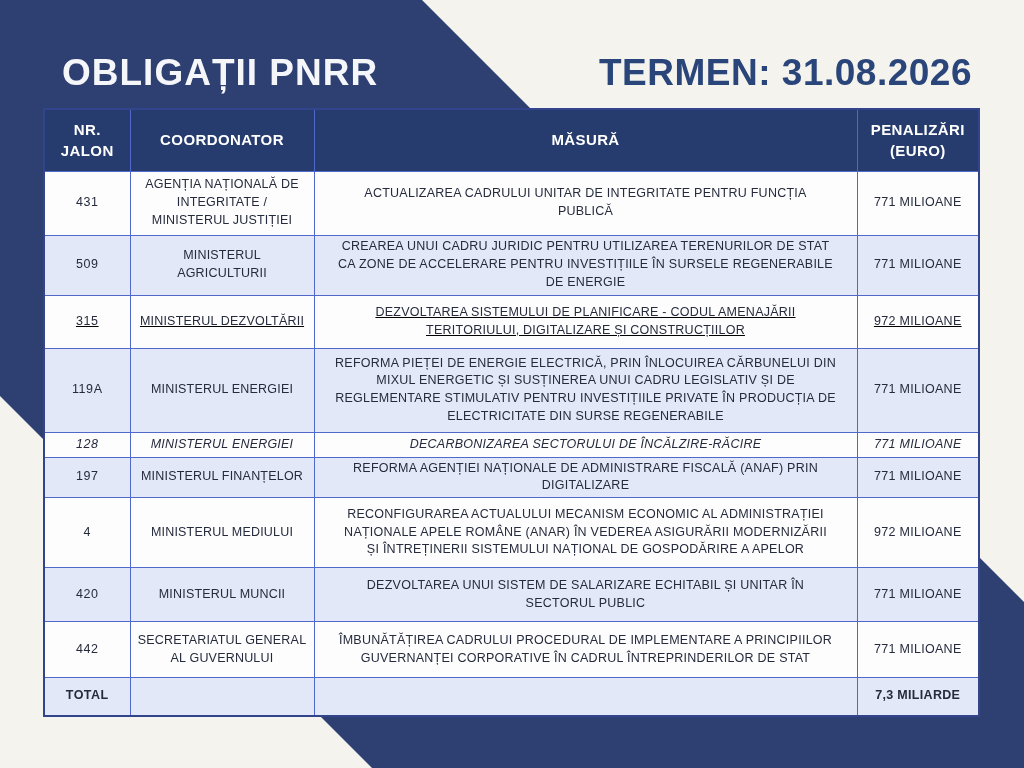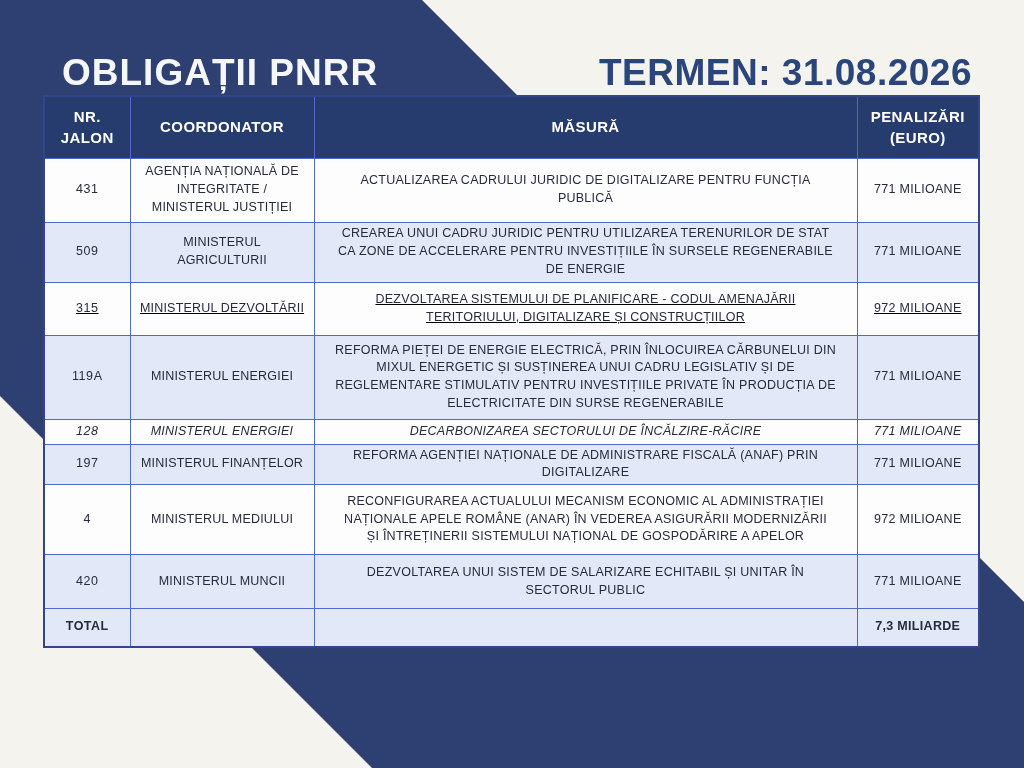--- a/index.html
+++ b/index.html
@@ -38,21 +38,21 @@
   }
   .deadline{
     position:absolute;
     right:52px;top:54px;
     font-size:37px;font-weight:800;line-height:1;
     letter-spacing:0.5px;
     color:var(--deadline-text);
   }
   table.obl{
     position:absolute;
-    left:43px;top:95px;
+    left:43px;top:108px;
     width:935px;
     border-collapse:collapse;
     table-layout:fixed;
     border:2px solid var(--outer-border);
     background:var(--row-bg);
   }
   table.obl th,table.obl td{
     border:1.5px solid var(--grid-border);
     text-align:center;
     vertical-align:middle;
@@ -108,21 +108,21 @@
       <th>PENALIZĂRI
 (EURO)</th>
     </tr>
   </thead>
   <tbody id="rows">
       <tr style="height: 64px;">
         <td class="jalon">431</td>
         <td class="coordonator">AGENȚIA NAȚIONALĂ DE
 INTEGRITATE /
 MINISTERUL JUSTIȚIEI</td>
-        <td class="masura">ACTUALIZAREA CADRULUI JURIDIC DE DIGITALIZARE PENTRU FUNCȚIA
+        <td class="masura">ACTUALIZAREA CADRULUI UNITAR DE INTEGRITATE PENTRU FUNCȚIA
 PUBLICĂ</td>
         <td class="penalizari">771 MILIOANE</td>
       </tr>
       <tr class="alt" style="height: 60px;">
         <td class="jalon">509</td>
         <td class="coordonator">MINISTERUL
 AGRICULTURII</td>
         <td class="masura">CREAREA UNUI CADRU JURIDIC PENTRU UTILIZAREA TERENURILOR DE STAT
 CA ZONE DE ACCELERARE PENTRU INVESTIȚIILE ÎN SURSELE REGENERABILE
 DE ENERGIE</td>
@@ -165,20 +165,28 @@
 ȘI ÎNTREȚINERII SISTEMULUI NAȚIONAL DE GOSPODĂRIRE A APELOR</td>
         <td class="penalizari">972 MILIOANE</td>
       </tr>
       <tr class="alt" style="height: 54px;">
         <td class="jalon">420</td>
         <td class="coordonator">MINISTERUL MUNCII</td>
         <td class="masura">DEZVOLTAREA UNUI SISTEM DE SALARIZARE ECHITABIL ȘI UNITAR ÎN
 SECTORUL PUBLIC</td>
         <td class="penalizari">771 MILIOANE</td>
       </tr>
+      <tr style="height: 56px;">
+        <td class="jalon">442</td>
+        <td class="coordonator">SECRETARIATUL GENERAL
+AL GUVERNULUI</td>
+        <td class="masura">ÎMBUNĂTĂȚIREA CADRULUI PROCEDURAL DE IMPLEMENTARE A PRINCIPIILOR
+GUVERNANȚEI CORPORATIVE ÎN CADRUL ÎNTREPRINDERILOR DE STAT</td>
+        <td class="penalizari">771 MILIOANE</td>
+      </tr>
     </tbody>
   <tfoot>
     <tr class="alt">
       <td class="total-label">TOTAL</td>
       <td></td>
       <td></td>
       <td class="total-value">7,3 MILIARDE</td>
     </tr>
   </tfoot>
 </table>

